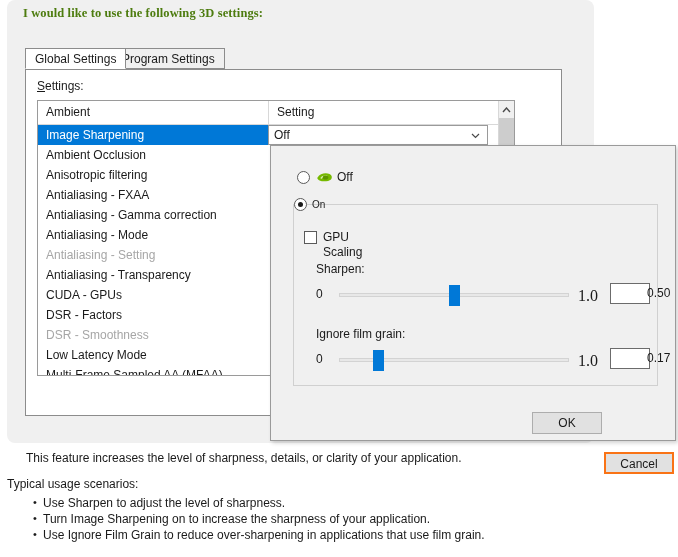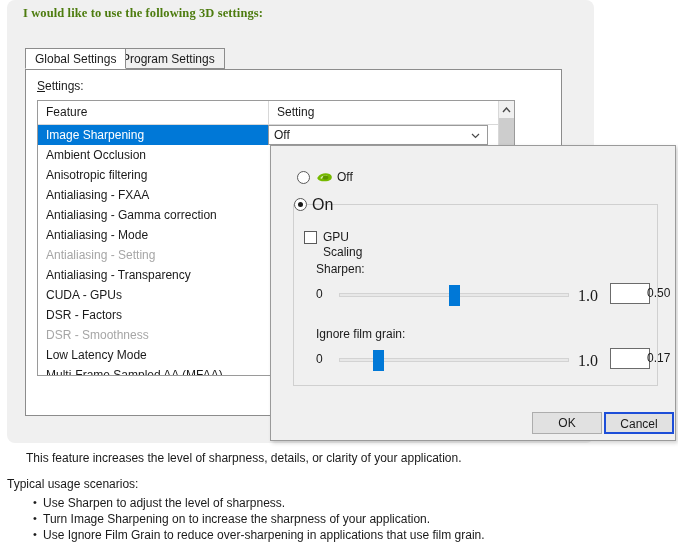--- a/index.html
+++ b/index.html
@@ -248,21 +248,21 @@
   }
   #on-row {
     position: absolute;
     left: 0px;
     top: -8px;
     height: 16px;
     background: #f0f0f0;
     padding-right: 4px;
   }
   #on-radio { left: 0; top: 1px; }
-  #on-label { position: absolute; left: 18px; top: 0px; font-size: 16px; line-height: 15px; }
+  #on-label { position: absolute; left: 18px; top: 0px; font-size: 10px; line-height: 15px; }
 
   .checkbox {
     position: absolute;
     width: 13px;
     height: 13px;
     border: 1px solid #5a5a5a;
     background: #ffffff;
     box-sizing: border-box;
   }
   #gpu-row { position: absolute; left: 10px; top: 25px; height: 16px; }
@@ -349,21 +349,22 @@
     text-align: center;
     font-size: 12px;
     background: #e1e1e1;
     border: 1px solid #adadad;
     box-sizing: border-box;
   }
   #btn-ok { left: 261px; }
   #btn-cancel {
     left: 333px;
     background: #e1e1e1;
-    border: 2px solid #1d4ed8;
+    border: 2px solid #f97316;
+    margin-top: 40px;
   }
 
   
   #description {
     position: absolute;
     left: 7px;
     top: 450px;
     width: 660px;
     font-size: 12px;
     line-height: 16px;
@@ -397,21 +398,21 @@
   <div class="tab" id="tab-program">Program Settings</div>
 </div>
 
 <div id="tabpage"></div>
 
 <div id="settings-label"><u>S</u><span>ettings:</span></div>
 
 <div id="settings-grid">
 
   <div id="grid-header">
-    <div class="grid-head-cell" id="head-feature">Feature</div>
+    <div class="grid-head-cell" id="head-feature">Ambient</div>
     <div class="grid-head-cell" id="head-setting">Setting</div>
   </div>
 
   <div id="grid-body">
     <div class="grid-row selected">Image Sharpening</div>
     <div class="grid-row">Ambient Occlusion</div>
     <div class="grid-row">Anisotropic filtering</div>
     <div class="grid-row">Antialiasing - FXAA</div>
     <div class="grid-row">Antialiasing - Gamma correction</div>
     <div class="grid-row">Antialiasing - Mode</div>

